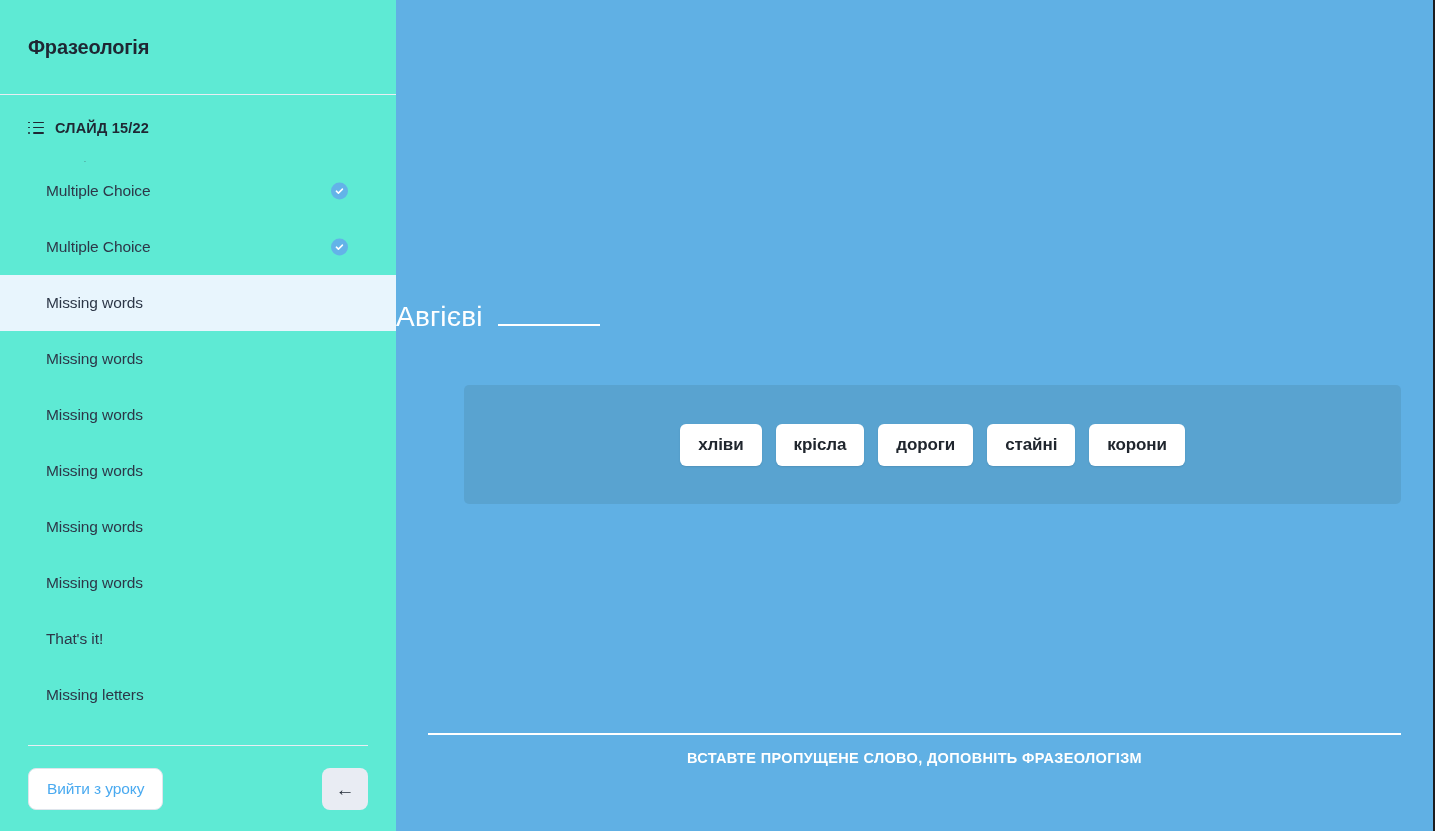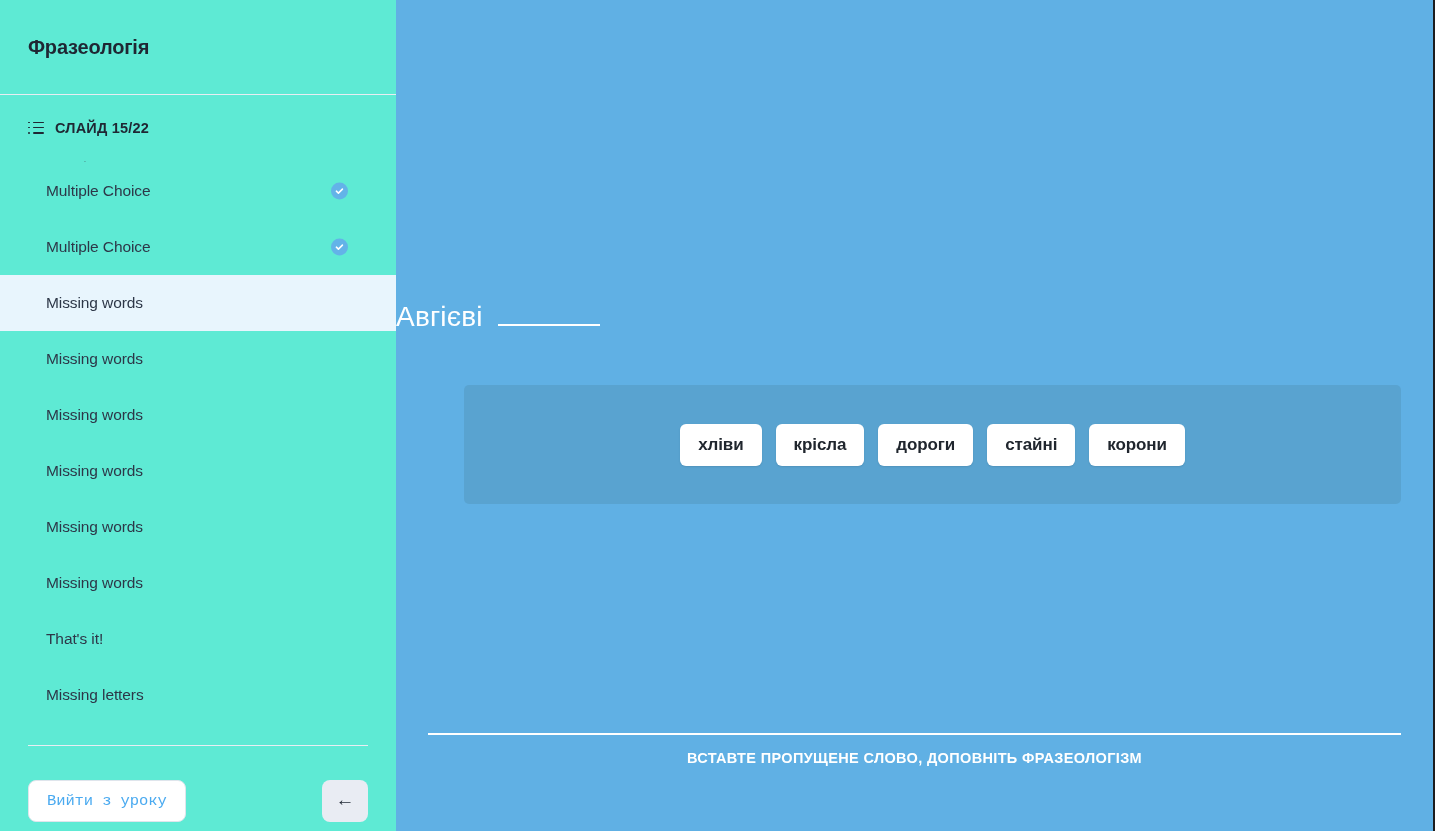--- a/index.html
+++ b/index.html
@@ -137,26 +137,25 @@
     background: #63b3e8;
     display: flex;
     align-items: center;
     justify-content: center;
   }
   .check-badge svg { display: block; }
 
   .sidebar-footer {
     border-top: 1px solid #e9edf2;
     margin: 0 28px;
-    padding: 34px 0 0 0;
+    padding: 22px 0 0 0;
     height: 86px;
     display: flex;
     align-items: flex-start;
     justify-content: space-between;
-    font-family: Liberation Mono, monospace;
   }
 
   .exit-btn {
     height: 42px;
     padding: 0 18px;
     border: 1px solid #dfe5ec;
     border-radius: 8px;
     background: #ffffff;
     color: #4aaaf0;
     font-size: 15.5px;

